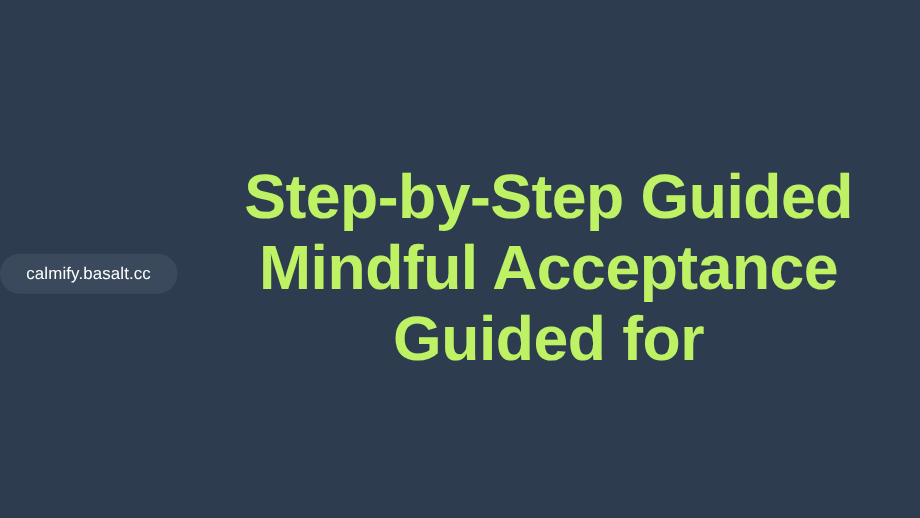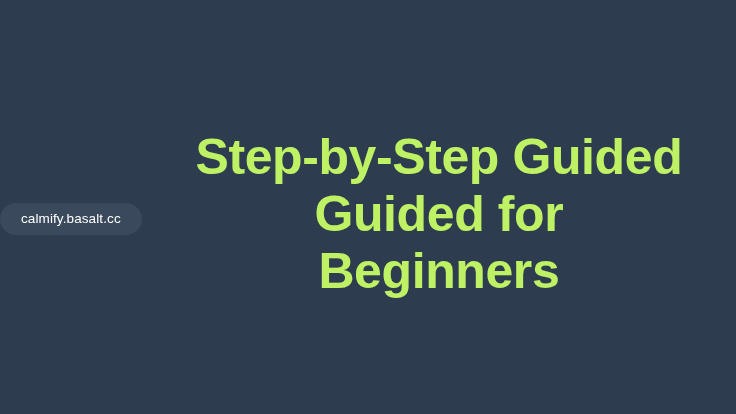--- a/index.html
+++ b/index.html
@@ -68,17 +68,17 @@
 <body>
 
 <div id="og-card">
 
   <div class="badge">
     <span class="badge-text">calmify.basalt.cc</span>
   </div>
 
   <h1 class="headline">
     <span class="headline-line">Step-by-Step Guided</span>
+    <span class="headline-line">Mindful Acceptance</span>
     <span class="headline-line">Guided for</span>
-    <span class="headline-line">Beginners</span>
   </h1>
 
 </div>
 
 </body></html>

